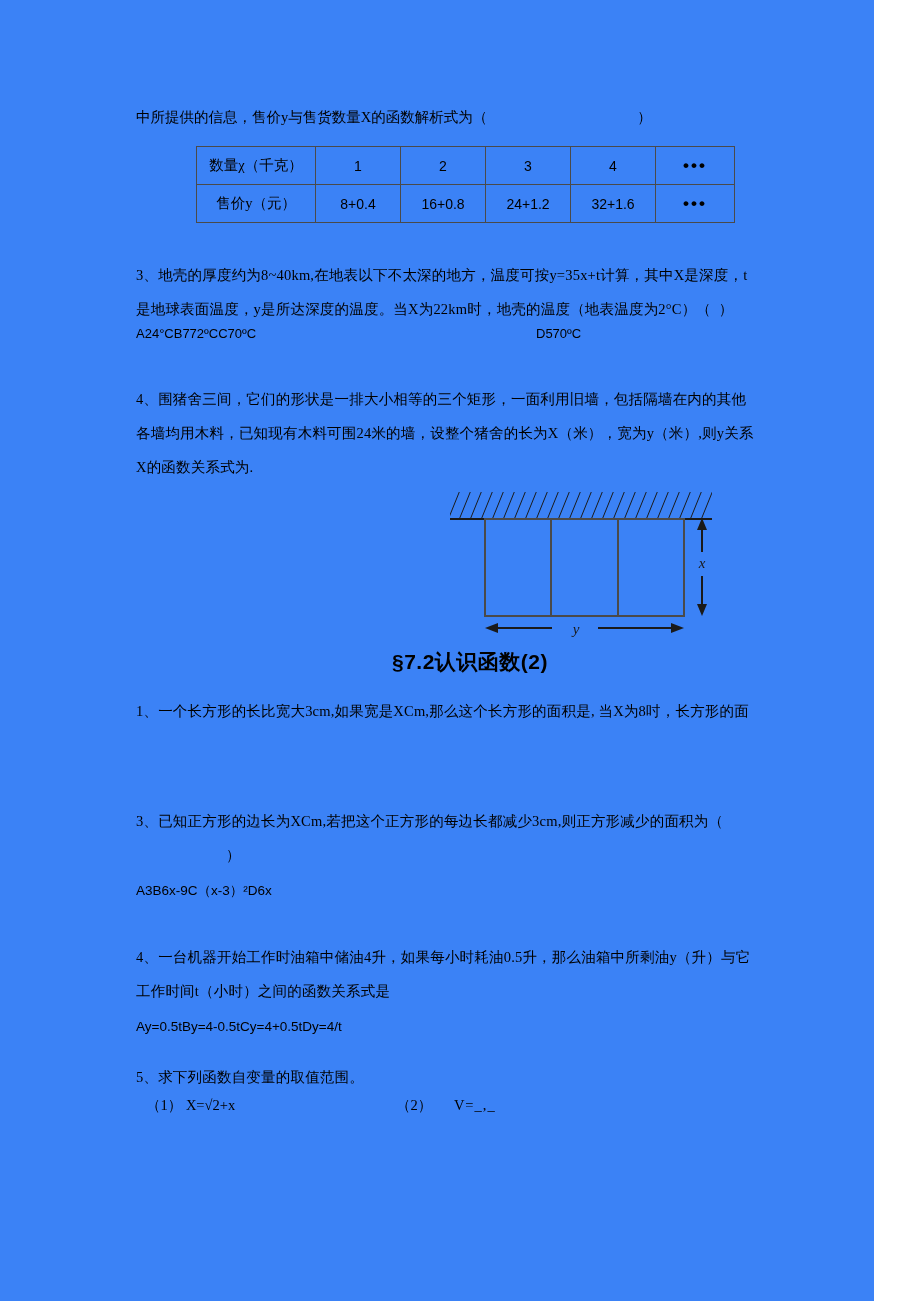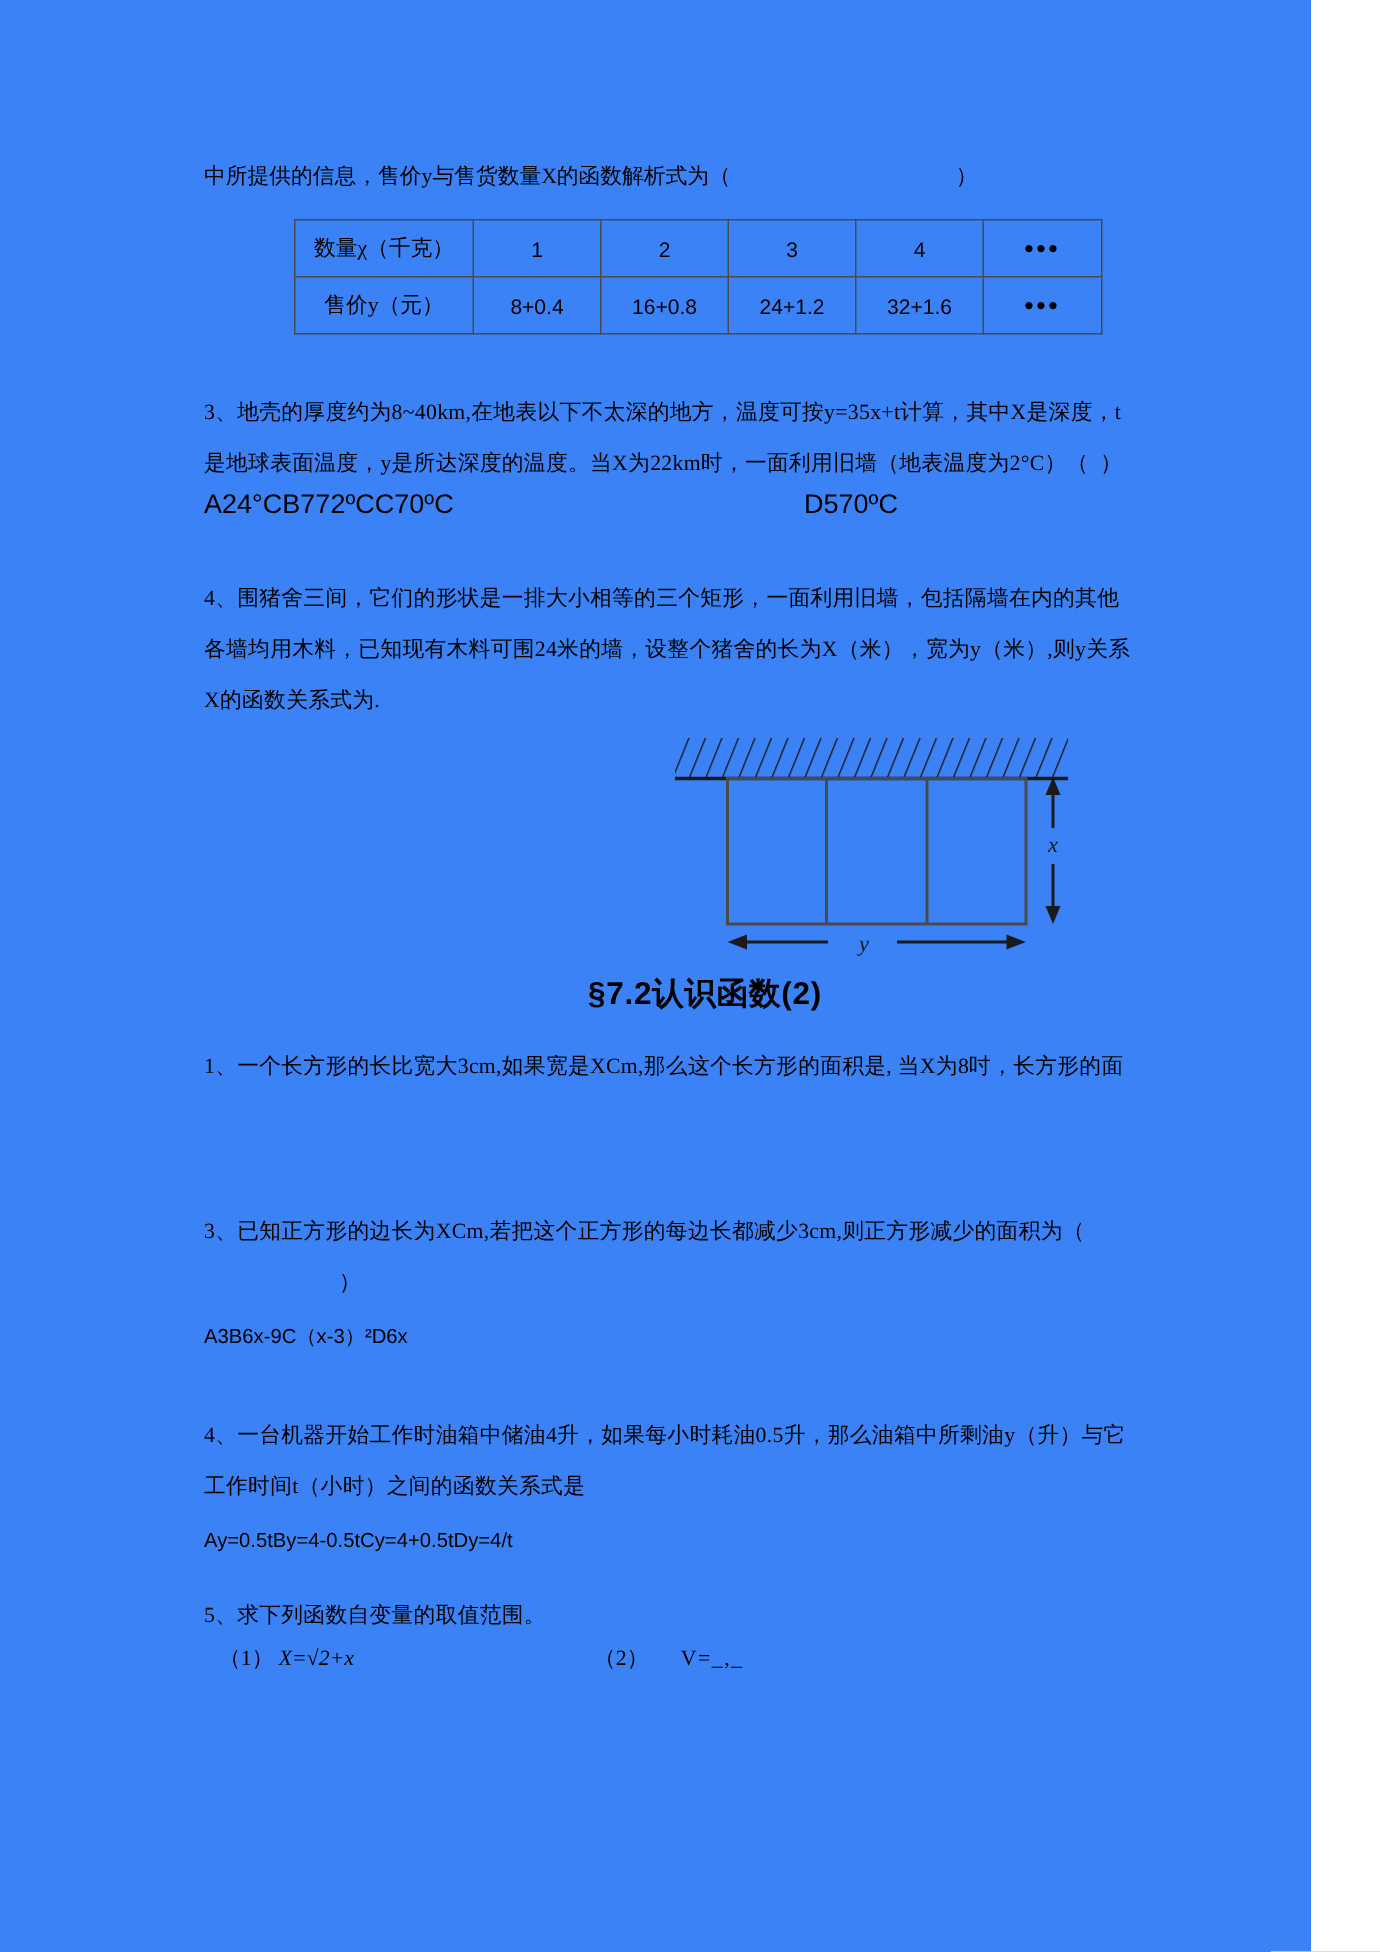--- a/index.html
+++ b/index.html
@@ -91,42 +91,42 @@
   #blk-head { top: 648px; left: 136px; width: 668px; }
   #blk-s1   { top: 694px; }
   #blk-s2   { top: 770px; }
   #blk-s3   { top: 804px; }
   #blk-s3opts { top: 876px; }
   #blk-s4   { top: 940px; }
   #blk-s4opts { top: 1012px; }
   #blk-s5   { top: 1060px; }
   #blk-s5items { top: 1096px; }
 
-  .q3opts { position: relative; font-family: "Liberation Sans","DejaVu Sans",sans-serif; font-size: 18px; }
+  .q3opts { position: relative; font-family: "Liberation Sans","DejaVu Sans",sans-serif; font-size: 13px; }
   .q3opts .right { position: absolute; left: 400px; top: 0; }
   .hang2 { padding-left: 30px; }
 
   
   .heading {
     text-align: center;
     font-size: 21px;
     font-family: "Liberation Sans", "DejaVu Sans", sans-serif;
     font-weight: 700;
     letter-spacing: 0.5px;
   }
 
   
   .figure { position: relative; width: 300px; height: 160px; }
   .figure svg { display: block; }
 
   
   .items { position: relative; font-size: 14.5px; height: 30px; }
   .items .it1 { position: absolute; left: 10px; top: 0; }
   .items .it2 { position: absolute; left: 260px; top: 0; }
-  .mathitalic { font-style: italic; font-family: "Liberation Serif","DejaVu Serif",serif; }
+  .mathitalic { font-family: "Liberation Serif","DejaVu Serif",serif; }
   .ul { letter-spacing: 1px; }
 </style>
 </head>
 <body>
 
 <div class="page">
 
   <div class="topline">
     <span>中所提供的信息，售价y与售货数量X的函数解析式为（</span><span class="tail"></span><span>）</span>
   </div>
@@ -150,21 +150,21 @@
         <td class="num">32+1.6</td>
         <td class="dots">•••</td>
       </tr>
     </tbody>
       </table>
   </div>
 
 
   <div class="blk" id="blk-q3">
     <div class="para">3、地壳的厚度约为8~40km,在地表以下不太深的地方，温度可按y=35x+t计算，其中X是深度，t</div>
-    <div class="para">是地球表面温度，y是所达深度的温度。当X为22km时，一面利用旧墙（地表温度为2°C）（  ）</div>
+    <div class="para">是地球表面温度，y是所达深度的温度。当X为22km时，地壳的温度（地表温度为2°C）（  ）</div>
   </div>
 
   <div class="blk" id="blk-q3opts">
     <div class="q3opts">
       <span>A24°CB772ºCC70ºC</span>
       <span class="right">D570ºC</span>
     </div>
   </div>
 
   <div class="blk" id="blk-q4">

